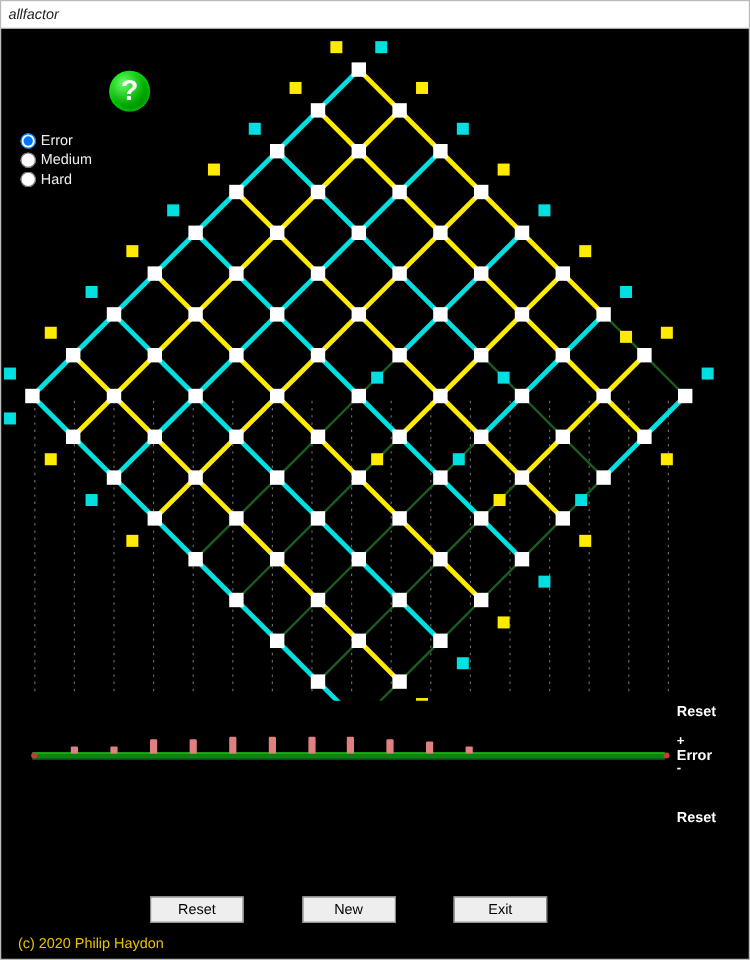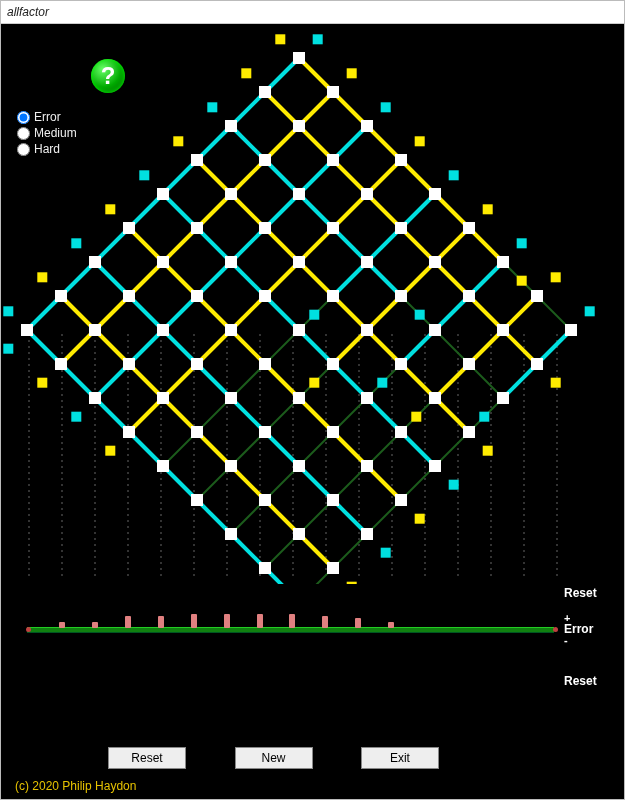--- a/index.html
+++ b/index.html
@@ -19,21 +19,21 @@
   .app-title{position:absolute;right:30px;top:55px;color:#fff;font-size:28px;font-family:"Segoe UI",Arial,sans-serif;}
   .board{position:absolute;left:0;top:0;width:625px;height:560px;}
   .numrow{position:absolute;left:0;width:625px;}
   .num{position:absolute;width:36px;text-align:center;}
   .rowlabel{position:absolute;right:10px;width:50px;text-align:left;font-size:12px;color:#fff;font-weight:bold;}
   .errorbar{position:absolute;left:26px;right:70px;height:4px;background:#108010;border-top:1px solid #2c2;border-bottom:1px solid #052;}
   .errtick{position:absolute;width:6px;border-radius:1px;}
   .errtick.up{background:#e08080;bottom:100%;}
   .errtick.end{background:#c04040;width:5px;height:5px;border-radius:50%;top:-1px;}
   .errsign{position:absolute;right:10px;width:50px;font-size:11px;color:#fff;font-weight:bold;}
-  .buttons{position:absolute;left:0;bottom:30px;width:545px;text-align:center;}
+  .buttons{position:absolute;left:0;bottom:30px;width:545px;text-align:center;padding-left:17px;}
   .buttons button{width:78px;height:22px;margin:0 22px;font-size:12px;background:#eee;border:1px solid #888;cursor:pointer;}
   .copyright{position:absolute;left:14px;bottom:6px;color:#e6c200;font-size:12px;}
   .vdash{stroke:#666;stroke-width:1;stroke-dasharray:2 4;}
   .node{fill:#fff;}
   .edge-y{stroke:#ffeb00;stroke-width:4;}
   .edge-c{stroke:#00e0e0;stroke-width:4;}
   .edge-g{stroke:#1c5c1c;stroke-width:2;}
   .tip{stroke-width:0;}
   .tip-y{fill:#ffeb00;}
   .tip-c{fill:#00e0e0;}

